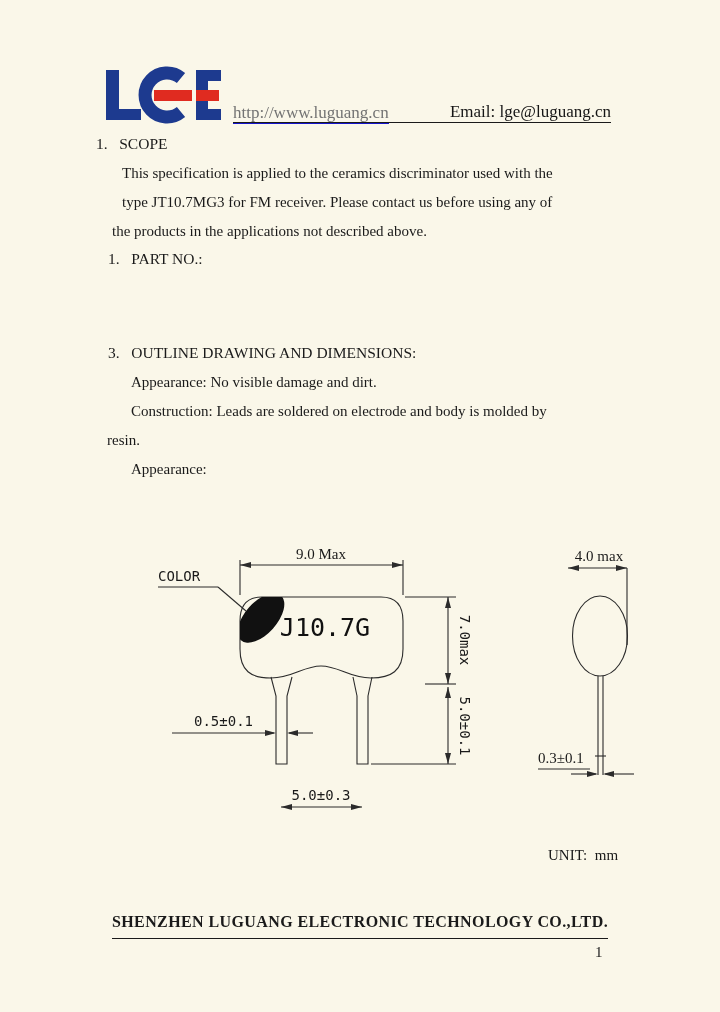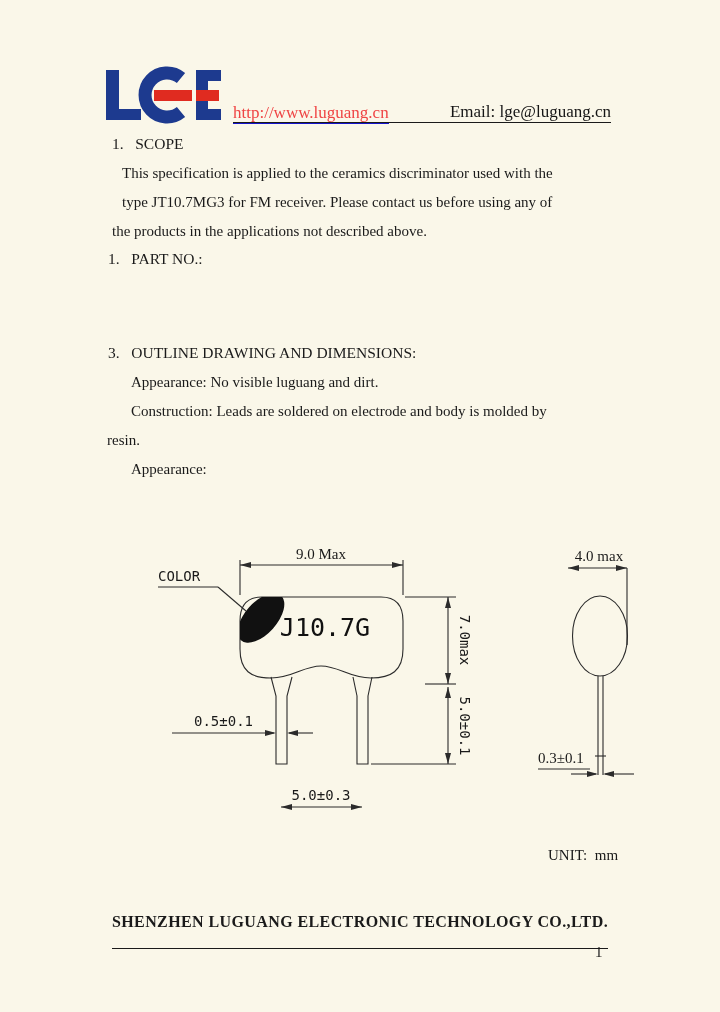--- a/index.html
+++ b/index.html
@@ -14,21 +14,21 @@
   }
   .t { position: absolute; font-size: 15px; white-space: pre; line-height: 1.2; }
   .h { font-size: 15.5px; }
   .logo { position: absolute; left: 104px; top: 66px; }
   .contact-line {
     position: absolute; left: 233px; top: 100px; width: 378px; height: 22px;
     border-bottom: 1.6px solid #1a1a1a;
     display: flex; justify-content: space-between; align-items: flex-end;
     font-size: 17px;
   }
-  .website { color: #ef4444; text-decoration: none; border-bottom: 1.6px solid #1414cc; margin-bottom: -1.6px; }
+  .website { color: #737373; text-decoration: none; border-bottom: 1.6px solid #1414cc; margin-bottom: -1.6px; }
   .email { color: #151515; margin-top: 43px; }
   table.part-table {
     position: absolute; left: 158px; top: 281px;
     border-collapse: collapse; table-layout: fixed;
     width: 407px; font-size: 15px;
   }
   table.part-table th, table.part-table td {
     border: 1.3px solid #222; font-weight: normal;
     height: 26px; padding: 0 8px; text-align: center;
   }
@@ -38,21 +38,21 @@
   .draw-line { stroke: #2b2b2b; stroke-width: 1.1; fill: none; }
   .arrow { fill: #2b2b2b; stroke: none; }
   .dim-serif { font-family: "Liberation Serif", serif; font-size: 15px; fill: #1a1a1a; }
   .cad { font-family: "DejaVu Sans Mono", monospace; font-size: 14px; fill: #1a1a1a; }
   .marking { font-family: "DejaVu Sans Mono", monospace; font-size: 25px; fill: #111; }
   .unit { font-size: 15px; }
   .footer {
     position: absolute; left: 0; top: 913px; width: 100%;
     text-align: center; font-size: 16px; font-weight: bold; letter-spacing: 0.4px;
   }
-  .footer span { border-bottom: 1.6px solid #1a1a1a; padding-bottom: 18px; }
+  .footer span { border-bottom: 1.6px solid #1a1a1a; padding-bottom: 8px; }
   .pagenum { font-size: 15px; }
 </style>
 </head>
 <body>
 
 <div class="page">
 
   <div class="logo">
     <svg width="118" height="60" viewBox="0 0 118 60">
 
@@ -67,30 +67,30 @@
       <rect x="92" y="43" width="25" height="11" fill="#1d3a8f"></rect>
       <rect x="92" y="24" width="23" height="11" fill="#e02b20"></rect>
     </svg>
   </div>
 
   <div class="contact-line">
     <a href="#" class="website">http://www.luguang.cn</a>
     <span class="email">Email: lge@luguang.cn</span>
   </div>
 
-  <div class="t h" style="left:112px;top:135px">1.   SCOPE</div>
+  <div class="t h" style="left:96px;top:135px">1.   SCOPE</div>
   <div class="t" style="left:122px;top:164px">This specification is applied to the ceramics discriminator used with the</div>
   <div class="t" style="left:122px;top:193px">type JT10.7MG3 for FM receiver. Please contact us before using any of</div>
   <div class="t" style="left:112px;top:222px">the products in the applications not described above.</div>
 
   <div class="t h" style="left:108px;top:250px">1.   PART NO.:</div>
 
 
   <div class="t h" style="left:108px;top:344px">3.   OUTLINE DRAWING AND DIMENSIONS:</div>
-  <div class="t" style="left:131px;top:373px">Appearance: No visible luguang and dirt.</div>
+  <div class="t" style="left:131px;top:373px">Appearance: No visible damage and dirt.</div>
   <div class="t" style="left:131px;top:402px">Construction: Leads are soldered on electrode and body is molded by</div>
   <div class="t" style="left:107px;top:431px">resin.</div>
   <div class="t" style="left:131px;top:460px">Appearance:</div>
 
   <svg class="drawing" width="550" height="290" viewBox="0 0 550 290">
     <defs>
       <clipPath id="bodyclip">
         <path d="M 122,62 L 241,62 C 255,62 263,70 263,86 L 263,114 C 263,136 251,143 231,143 C 209,143 199,131 181,131 C 163,131 153,143 131,143 C 111,143 100,136 100,114 L 100,86 C 100,70 108,62 122,62 Z"></path>
       </clipPath>
     </defs>

